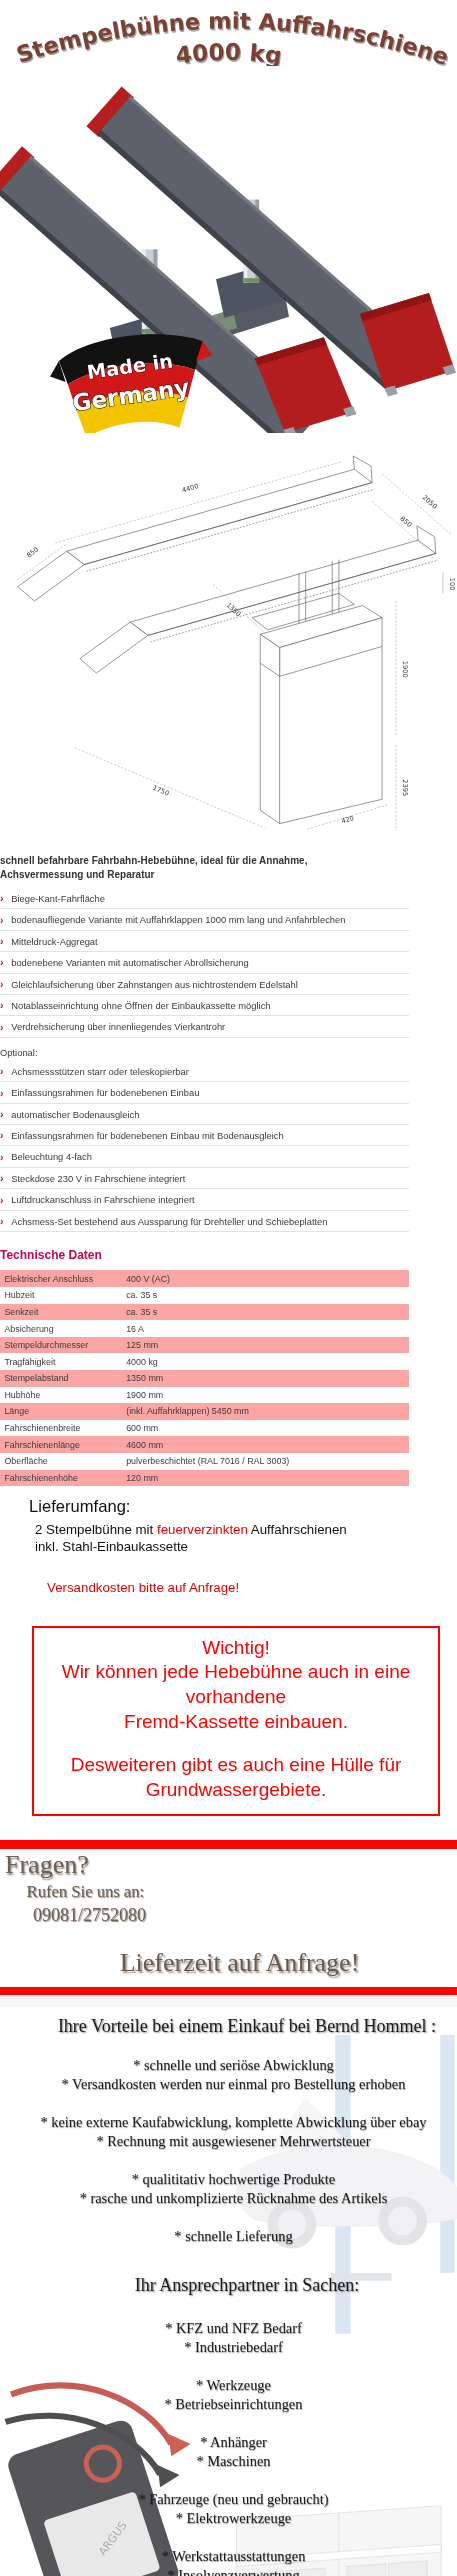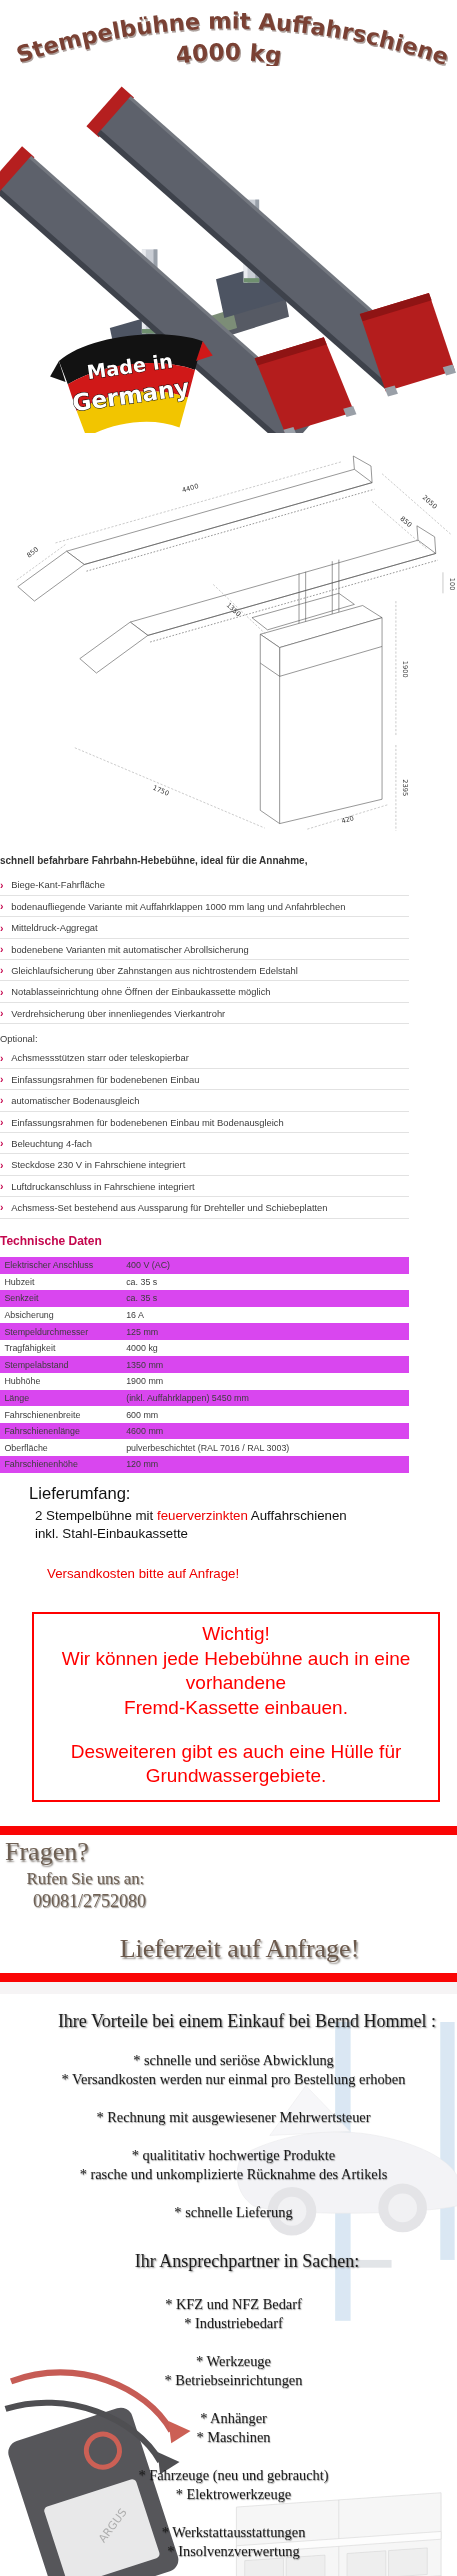--- a/index.html
+++ b/index.html
@@ -9,21 +9,21 @@
   
   .col{margin-right:49px;}
   .intro{font-weight:bold;font-size:10px;color:#333;line-height:1.35;margin:14.4px 0 6.6px 0;}
   ul.plist{list-style:none;margin:0;padding:0;}
   ul.plist li{display:flex;align-items:center;padding:5px 0 4.4px 0;border-bottom:0.6px solid #e2e2e2;font-size:9.4px;color:#3c3c3c;}
   .chev{color:#c60a50;font-weight:bold;font-size:10.5px;margin-right:7.7px;line-height:1;}
   .optlabel{font-size:9.4px;color:#3c3c3c;margin:8.9px 0 3.3px 0;}
   h2.tech{color:#c4074e;font-size:12px;font-weight:bold;margin:15.5px 0 8.9px 0;}
   table.specs{border-collapse:collapse;width:100%;font-size:8.9px;color:#3c3c3c;}
   table.specs td{padding:3.3px 4.4px;vertical-align:top;}
-  table.specs tr.odd{background:#d946ef;}
+  table.specs tr.odd{background:#fca5a5;}
   table.specs td.lbl{width:113px;}
   
   .deliv-h{font-size:16.6px;color:#111;margin:11px 0 4.4px 29px;}
   .deliv-l{font-size:13.3px;color:#111;margin:1.1px 0 0 35px;line-height:1.25;}
   .redword{color:#ee0000;}
   .shipnote{font-size:13.3px;color:#ee0000;margin:24px 0 0 47px;}
   
   .warnbox{margin:31px 18px 0 32px;border:2.2px solid #f00;color:#f00;text-align:center;font-size:19px;line-height:1.3;padding:7.7px 5.5px 11px 5.5px;}
   .warnbox .sp{height:19px;}
   .band{height:8.9px;background:#fa0505;margin:0;}
@@ -33,21 +33,21 @@
   .questions{padding-top:1.7px;}
   .q-head{font-size:26px;color:#6e6054;margin:0 0 0 5px;text-shadow:1.1px 1.7px 1.7px rgba(40,30,20,.55);}
   .q-line{font-size:16.6px;color:#6e6054;margin:2.2px 0 0 26.6px;text-shadow:1.1px 1.1px 1.1px rgba(40,30,20,.5);}
   .q-phone{font-size:18px;color:#6e6054;margin:2.2px 0 0 33px;text-shadow:1.1px 1.1px 1.1px rgba(40,30,20,.5);}
   .leadtime{font-size:26px;color:#6b594c;text-align:center;margin:22px 0 8.9px 0;text-shadow:1.7px 1.7px 1.7px rgba(40,30,20,.5);padding-left:21px;}
   .strip{height:12px;background:#f6f4f5;}
   
   .bottom{position:relative;overflow:hidden;padding-bottom:8.9px;}
   .bg{position:absolute;z-index:0;}
   .bottom .txt{position:relative;z-index:2;text-align:center;color:#1c1c1c;}
-  .b-h{font-size:18px;margin:17px 0 0 0;text-shadow:1.1px 1.1px 1.7px rgba(0,0,0,.45);padding-left:36px;}
+  .b-h{font-size:18px;margin:9px 0 0 0;text-shadow:1.1px 1.1px 1.7px rgba(0,0,0,.45);padding-left:36px;}
   .grp{margin-top:19px;padding-left:9px;}
   .grp p{margin:0;font-size:14.4px;line-height:19px;text-shadow:0.6px 0.6px 1.1px rgba(0,0,0,.4);}
   .imp-h{font-size:19px;margin:25.5px 0 0 0;text-shadow:1.1px 1.7px 1.7px rgba(0,0,0,.5);}
 </style>
 </head>
 <body>
 
 
 
 
@@ -186,20 +186,21 @@
     <text x="728" y="622" transform="rotate(90 728 622)">2395</text>
     <text x="275" y="640" transform="rotate(23 275 640)">1750</text>
     <text x="618" y="702" transform="rotate(-17 618 702)">420</text>
   </g>
 </svg>
 
 
 <div class="col">
   <div class="intro">
     <span class="block">schnell befahrbare Fahrbahn-Hebebühne, ideal für die Annahme,</span>
+    <span class="block">Achsvermessung und Reparatur</span>
   </div>
 
   <ul class="plist">
     <li>
         <span class="chev">›</span>
         <span>Biege-Kant-Fahrfläche</span>
       </li>
     <li>
         <span class="chev">›</span>
         <span>bodenaufliegende Variante mit Auffahrklappen 1000 mm lang und Anfahrblechen</span>
@@ -405,20 +406,21 @@
   </svg>
 
   <div class="txt serif">
     <p class="b-h">Ihre Vorteile bei einem Einkauf bei Bernd Hommel :</p>
 
     <div class="grp">
       <p>* schnelle und seriöse Abwicklung</p>
       <p>* Versandkosten werden nur einmal pro Bestellung erhoben</p>
     </div>
     <div class="grp">
+      <p>* keine externe Kaufabwicklung, komplette Abwicklung über ebay</p>
       <p>* Rechnung mit ausgewiesener Mehrwertsteuer</p>
     </div>
     <div class="grp">
       <p>* qualititativ hochwertige Produkte</p>
       <p>* rasche und unkomplizierte Rücknahme des Artikels</p>
     </div>
     <div class="grp">
       <p>* schnelle Lieferung</p>
     </div>
 

